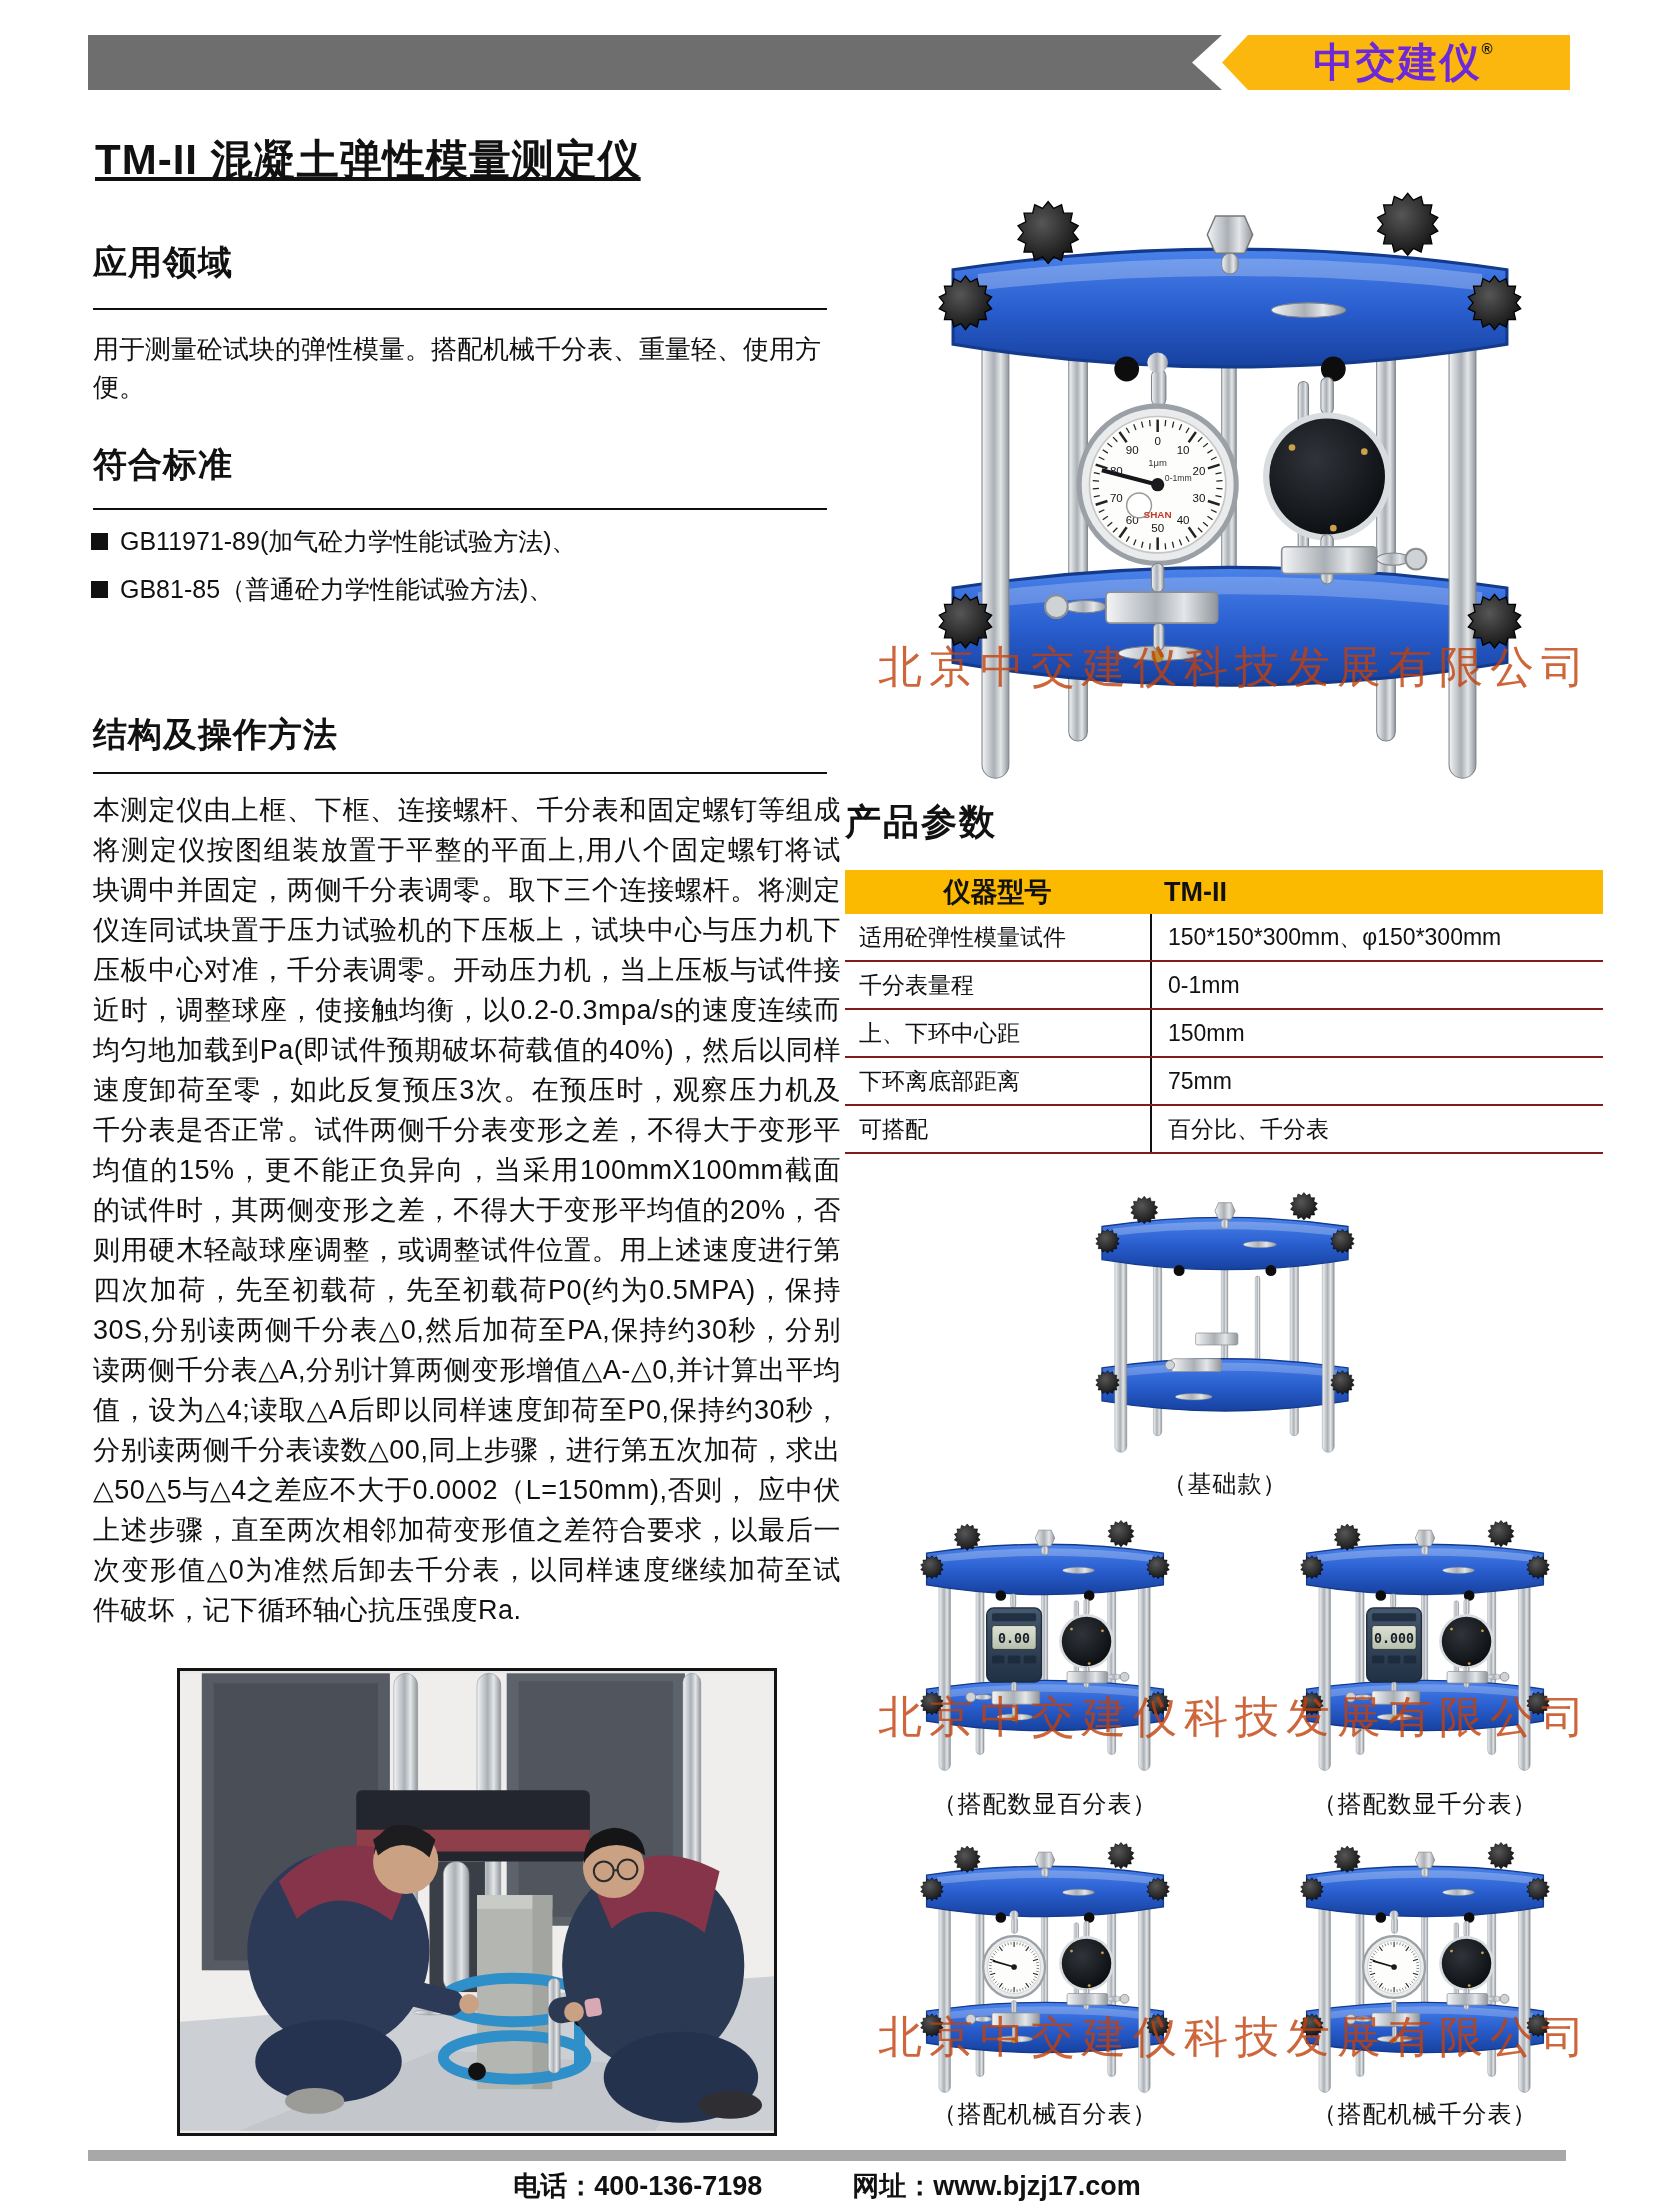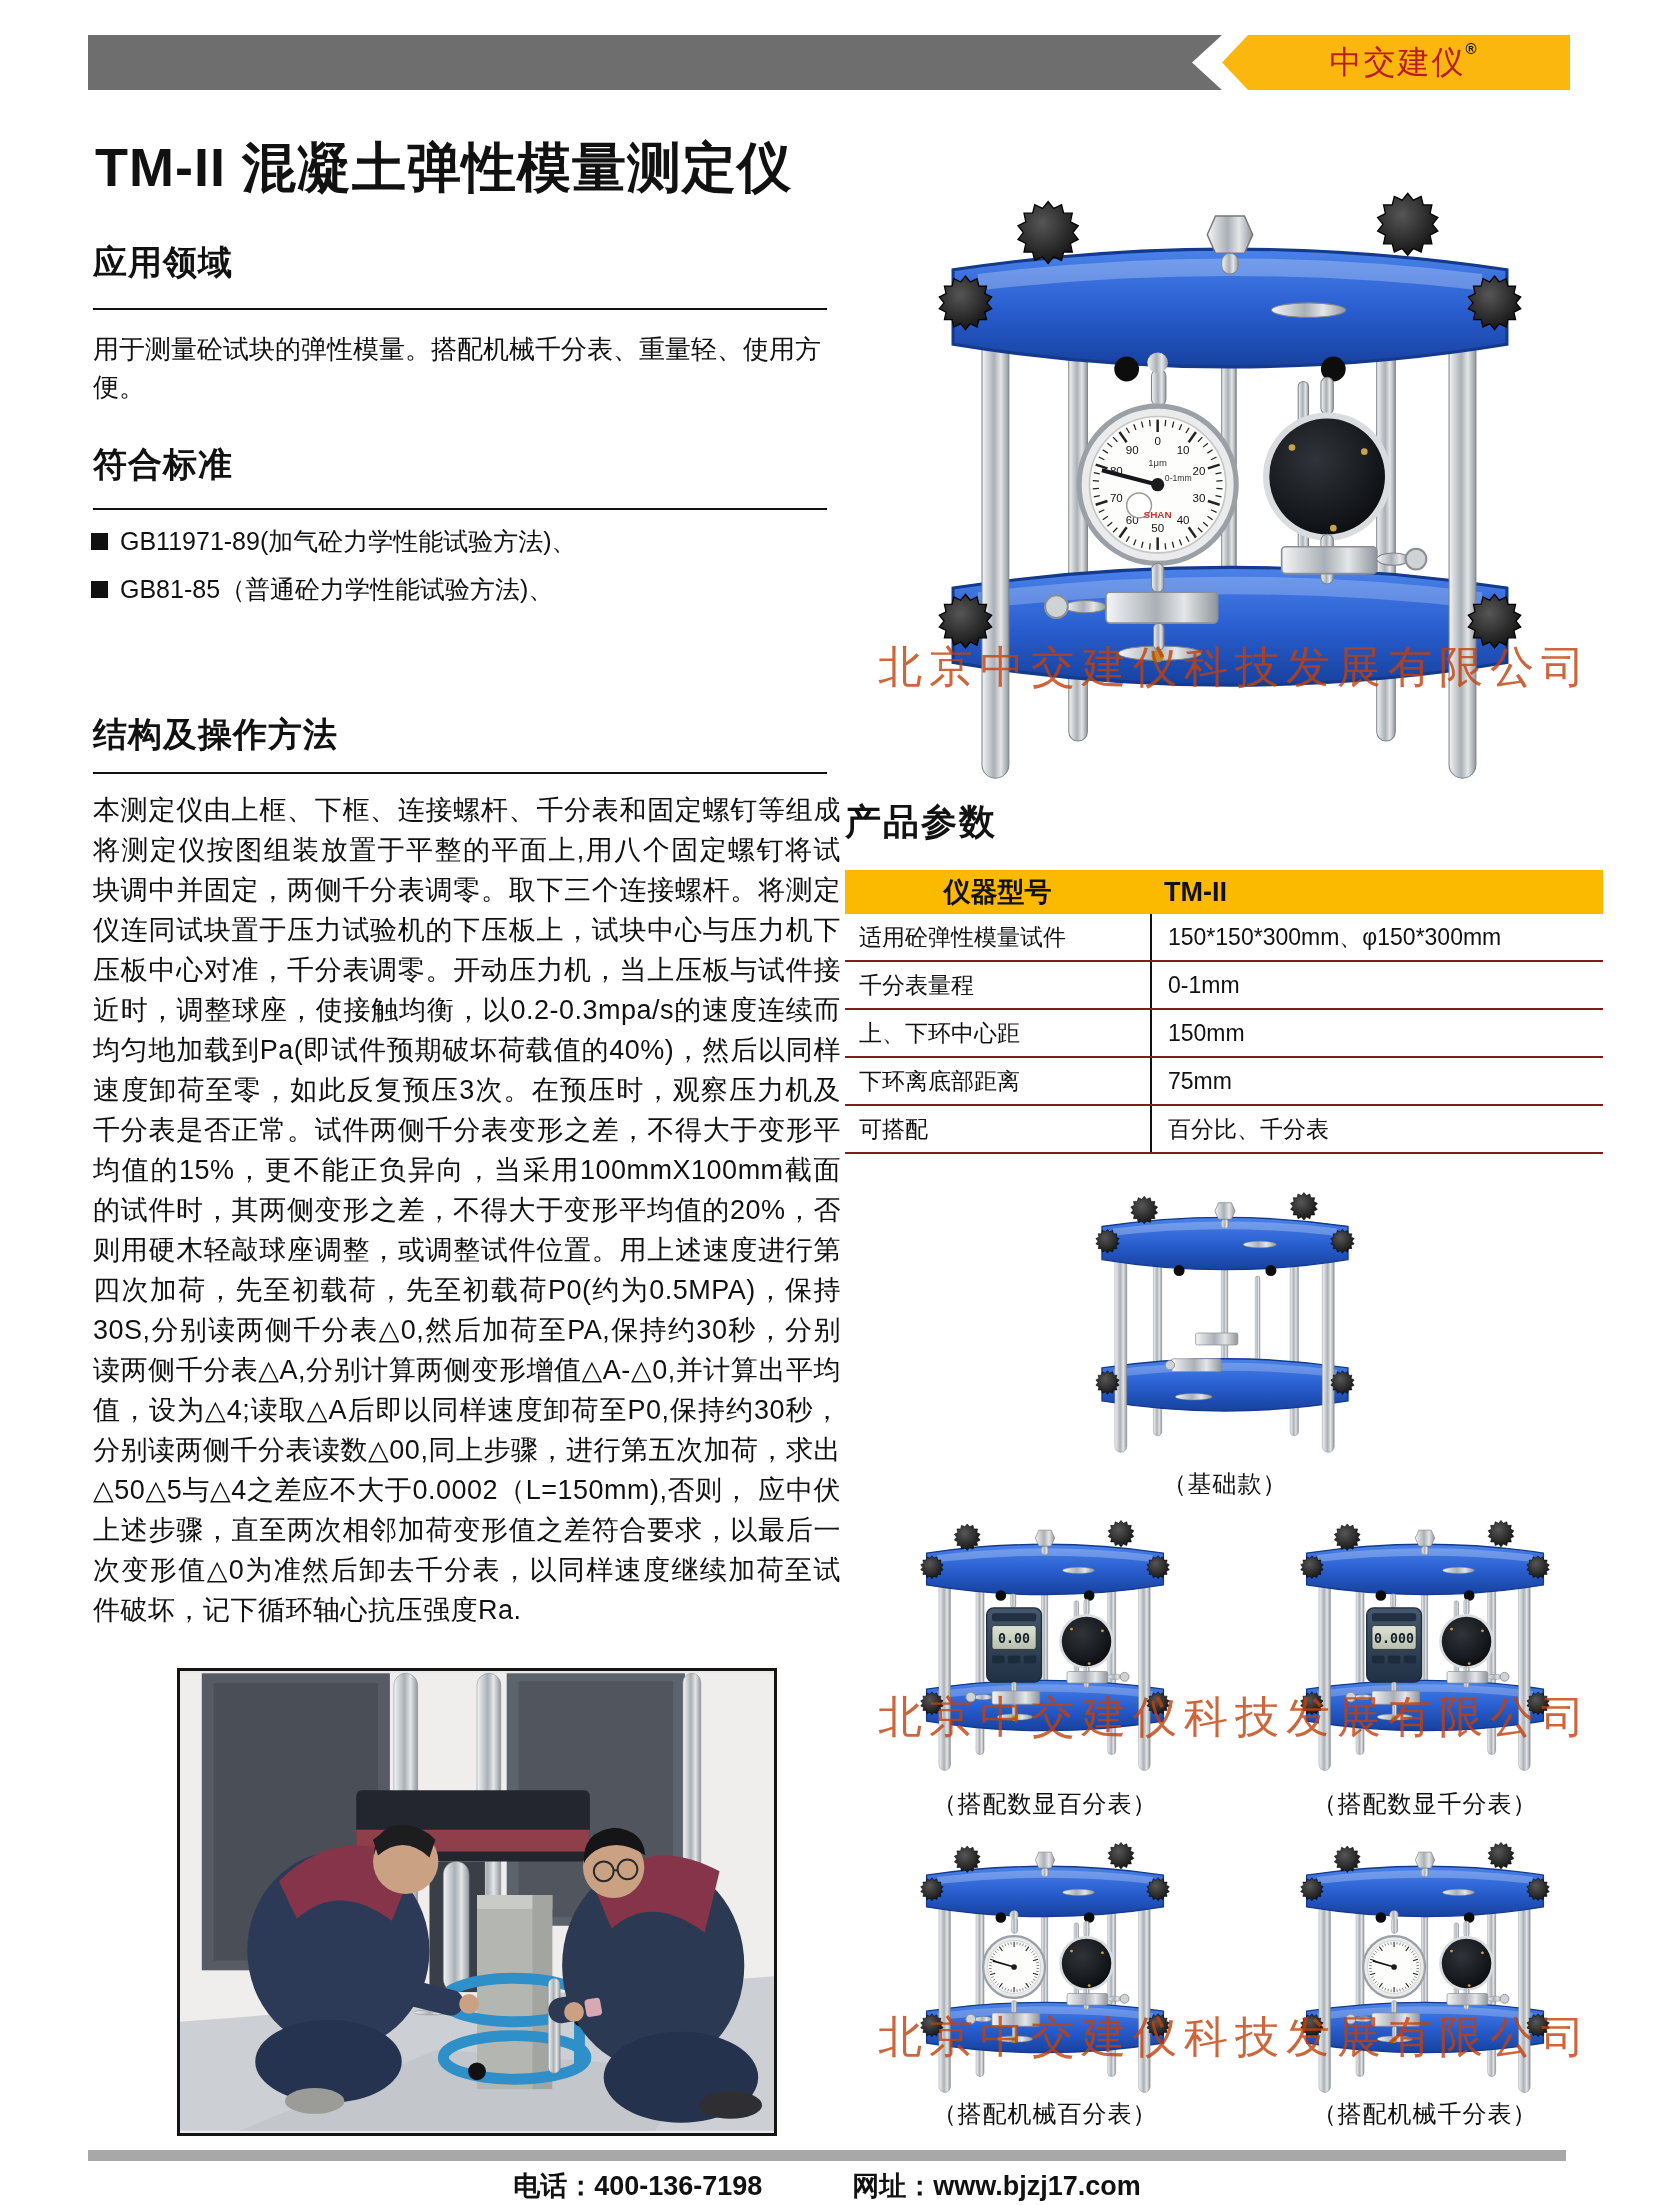--- a/index.html
+++ b/index.html
@@ -4,24 +4,24 @@
 <style>
   html,body{margin:0;padding:0;background:#ffffff;}
   .canvas{position:relative;width:1654px;height:2205px;background:#ffffff;overflow:hidden;
           font-family:"Liberation Sans","DejaVu Sans",sans-serif;color:#111;}
   
   .hdr-bar{position:absolute;left:88px;top:35px;width:1134px;height:55px;background:#6e6e6e;
            clip-path:polygon(0 0,100% 0,calc(100% - 30px) 50%,100% 100%,0 100%);}
   .hdr-badge{position:absolute;left:1222px;top:35px;width:348px;height:55px;background:#fbb70d;
              clip-path:polygon(26px 0,100% 0,100% 100%,26px 100%,0 50%);
              display:flex;align-items:center;justify-content:center;}
-  .hdr-badge .brand{font-size:32px;font-weight:400;color:#b91c1c;letter-spacing:2px;padding-left:14px;}
+  .hdr-badge .brand{font-size:40px;font-weight:700;color:#6d28d9;letter-spacing:2px;padding-left:14px;}
   .hdr-badge .reg{font-size:15px;font-weight:700;vertical-align:super;position:relative;top:-14px;}
   
-  .page-title{position:absolute;left:95px;top:132px;font-size:54px;font-weight:800;letter-spacing:1px;}
+  .page-title{position:absolute;left:95px;top:132px;font-size:42px;font-weight:800;letter-spacing:1px;text-decoration:underline;}
   .sec-head{position:absolute;font-size:34px;font-weight:800;letter-spacing:1px;}
   .sec-line{position:absolute;left:93px;width:734px;height:0;border-top:2px solid #101010;}
   .sec-body{position:absolute;left:93px;width:745px;font-size:26px;line-height:38px;}
   .std-item{position:absolute;left:91px;display:flex;align-items:center;font-size:25px;}
   .bullet-sq{display:inline-block;width:17px;height:17px;background:#101010;margin-right:12px;flex:0 0 17px;}
   .op-par{position:absolute;left:93px;top:790px;width:748px;font-size:27px;line-height:40px;
           text-align:justify;letter-spacing:0.5px;}
   .photo-frame{position:absolute;left:177px;top:1668px;width:600px;height:468px;border:3px solid #141414;
                box-sizing:border-box;background:#e9e9e7;}
   .photo-frame svg{display:block;width:100%;height:100%;}

